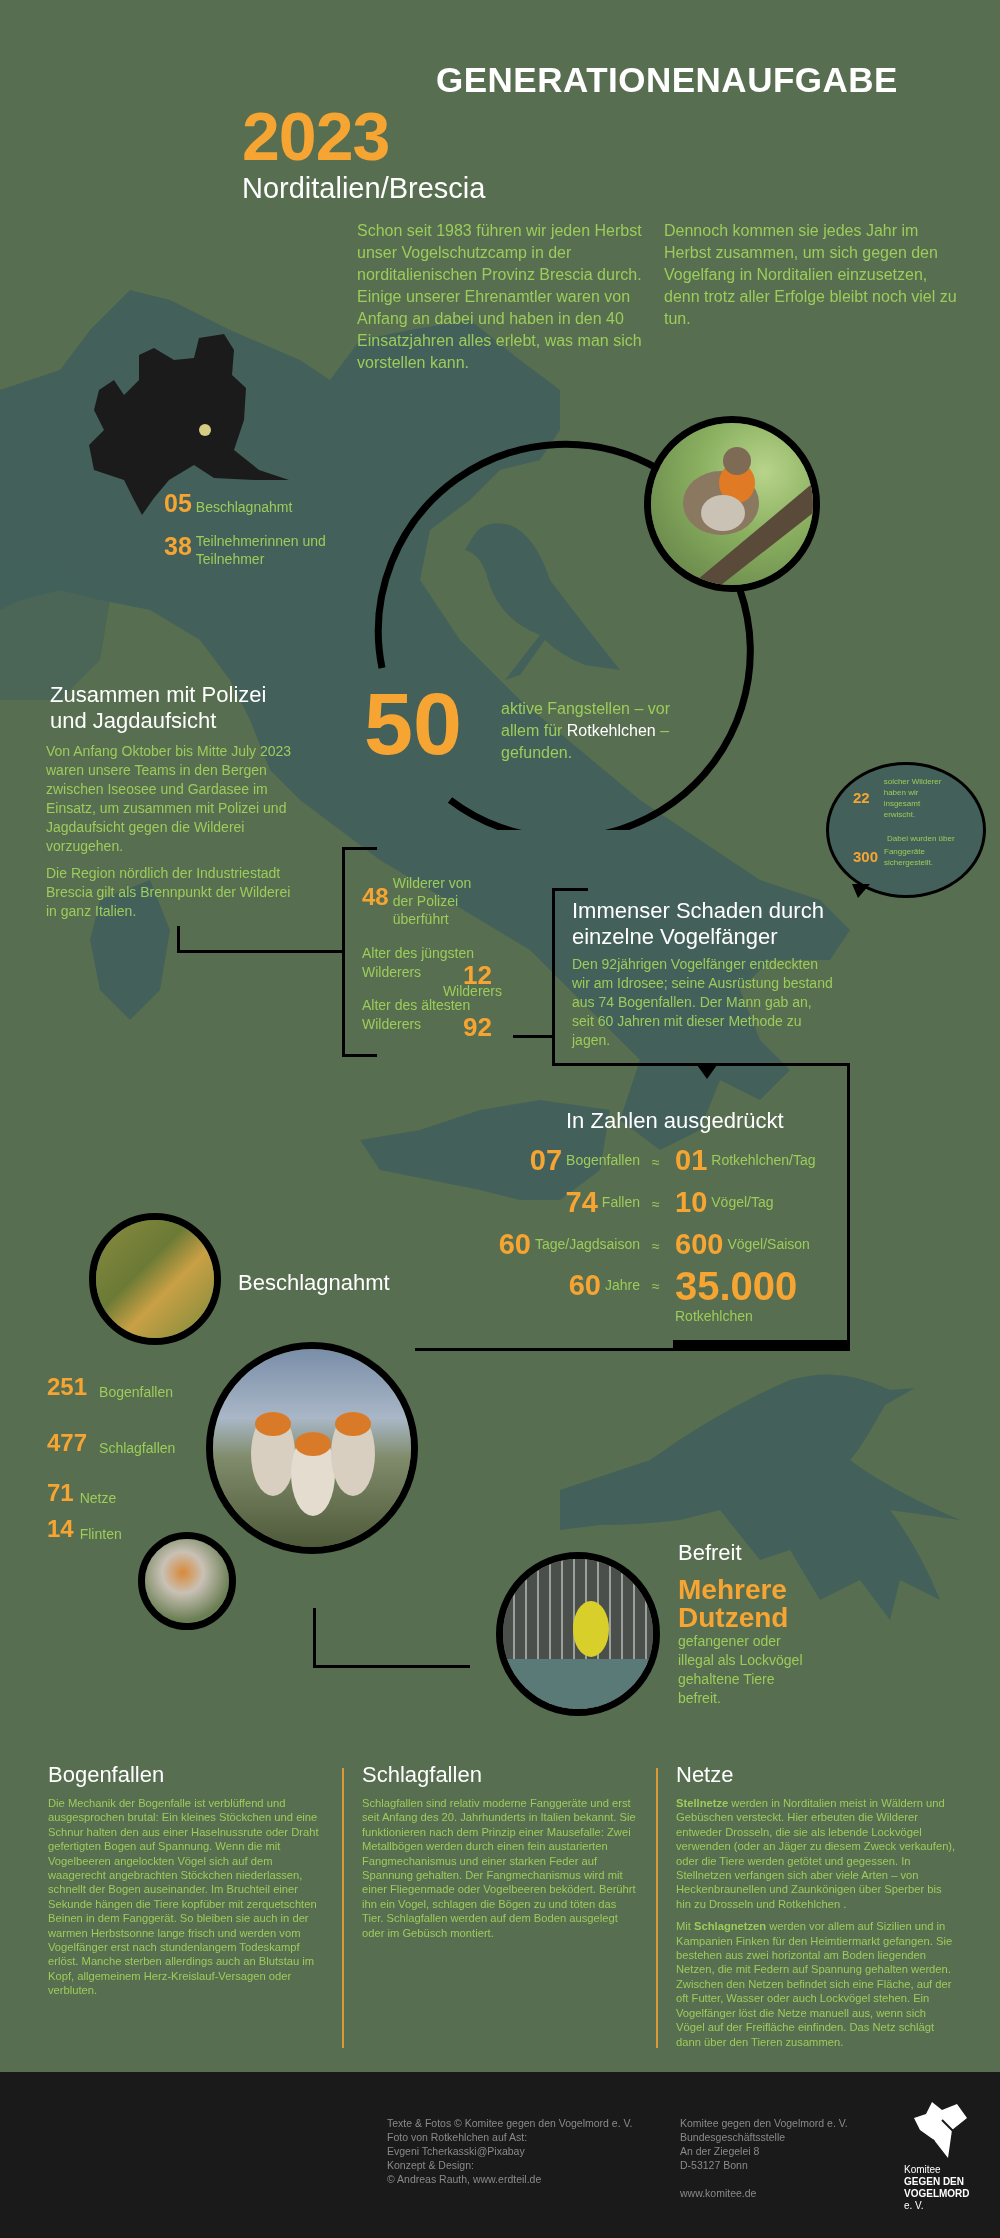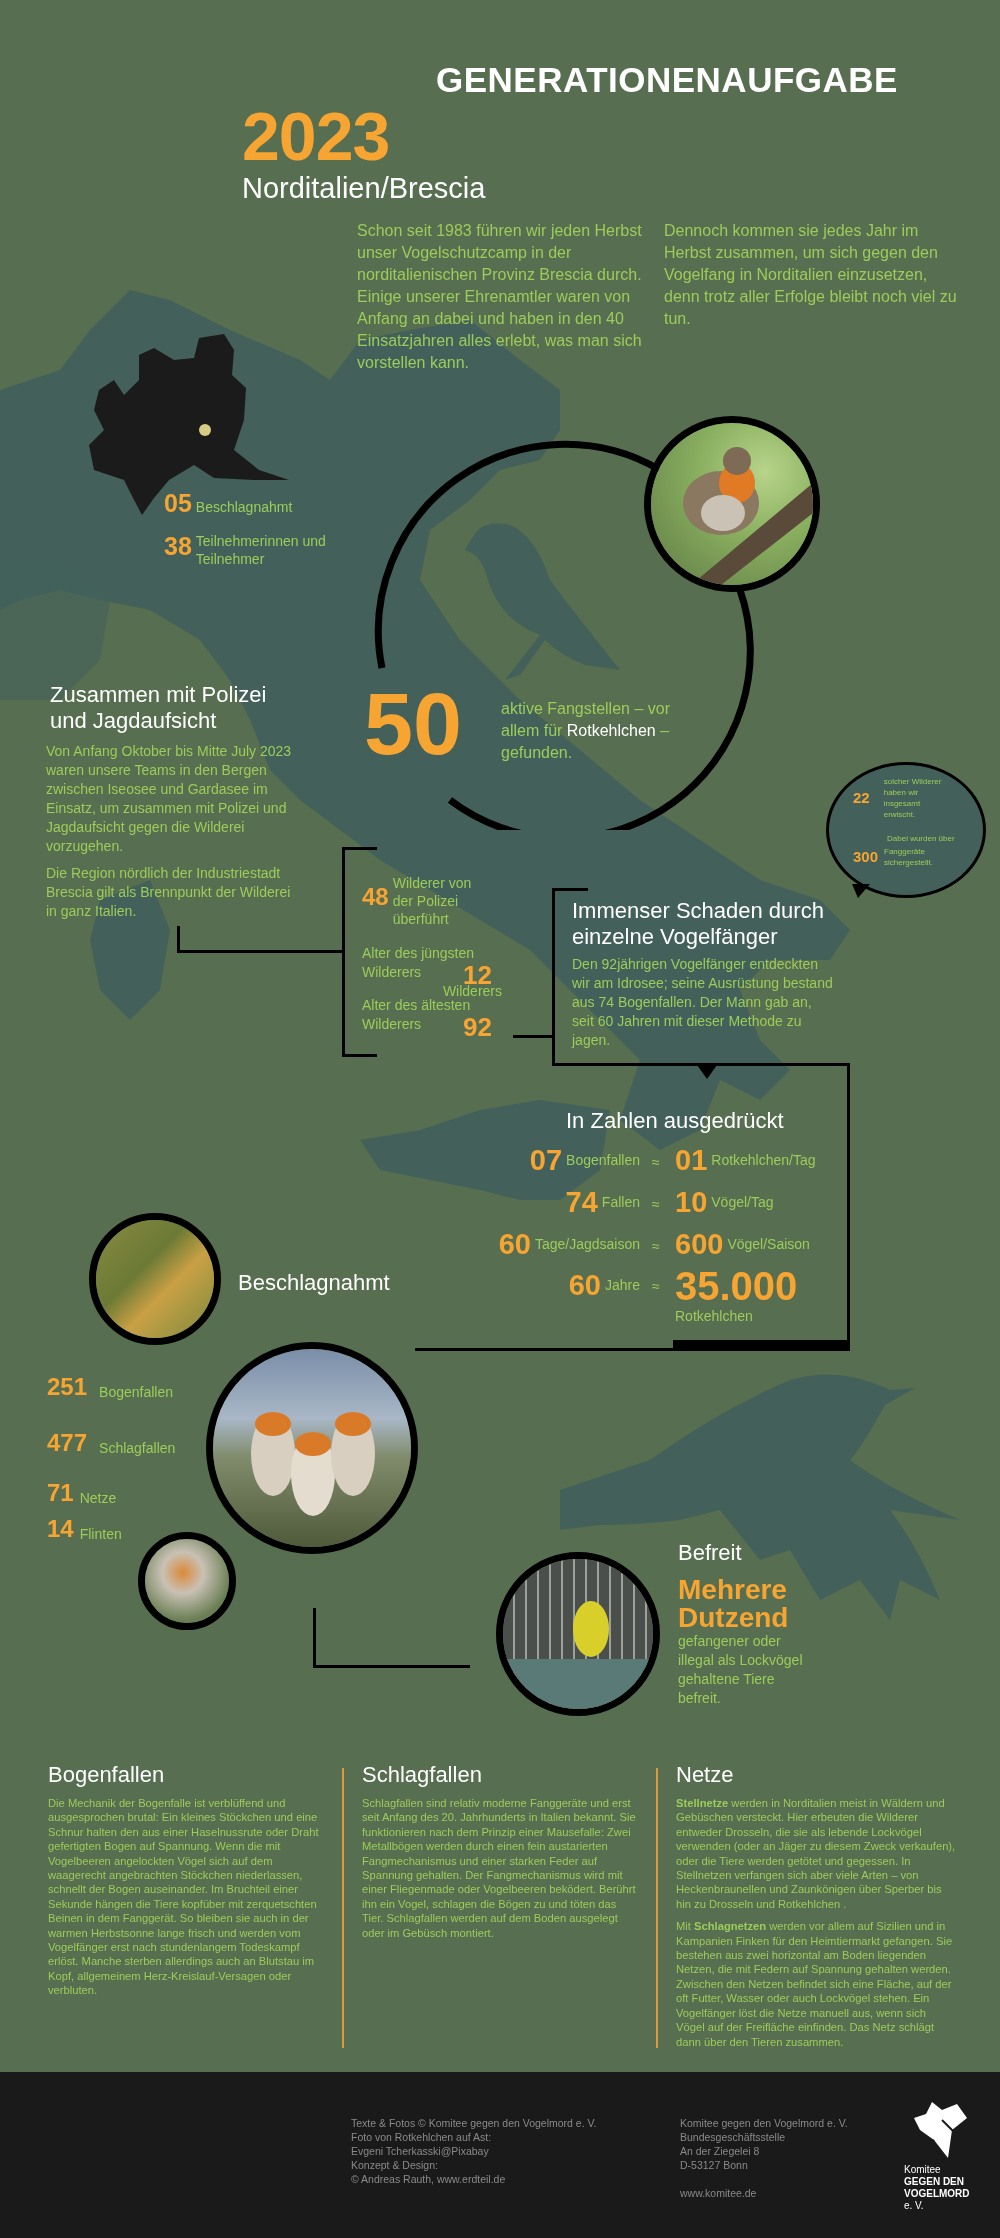--- a/index.html
+++ b/index.html
@@ -252,21 +252,21 @@
   <p class="col-p">Schlagfallen sind relativ moderne Fanggeräte und erst seit Anfang des 20. Jahrhunderts in Italien bekannt. Sie funktionieren nach dem Prinzip einer Mausefalle: Zwei Metallbögen werden durch einen fein austarierten Fangmechanismus und einer starken Feder auf Spannung gehalten. Der Fangmechanismus wird mit einer Fliegenmade oder Vogelbeeren beködert. Berührt ihn ein Vogel, schlagen die Bögen zu und töten das Tier. Schlagfallen werden auf dem Boden ausgelegt oder im Gebüsch montiert.</p>
 </div>
 <div class="divider-o" style="left:656px;top:1768px;height:280px;"></div>
 <div class="abs" style="left:676px;top:1762px;width:280px;">
   <div class="col-h">Netze</div>
   <p class="col-p"><b>Stellnetze</b><span> werden in Norditalien meist in Wäldern und Gebüschen versteckt. Hier erbeuten die Wilderer entweder Drosseln, die sie als lebende Lockvögel verwenden (oder an Jäger zu diesem Zweck verkaufen), oder die Tiere werden getötet und gegessen. In Stellnetzen verfangen sich aber viele Arten – von Heckenbraunellen und Zaunkönigen über Sperber bis hin zu Drosseln und Rotkehlchen .</span></p>
   <p class="col-p"><span>Mit </span><b>Schlagnetzen</b><span> werden vor allem auf Sizilien und in Kampanien Finken für den Heimtiermarkt gefangen. Sie bestehen aus zwei horizontal am Boden liegenden Netzen, die mit Federn auf Spannung gehalten werden. Zwischen den Netzen befindet sich eine Fläche, auf der oft Futter, Wasser oder auch Lockvögel stehen. Ein Vogelfänger löst die Netze manuell aus, wenn sich Vögel auf der Freifläche einfinden. Das Netz schlägt dann über den Tieren zusammen.</span></p>
 </div>
 
 <div class="footer">
-  <div class="footer-text" style="left:351px;top:44px;">
+  <div class="footer-text" style="left:387px;top:44px;">
     <div>Texte &amp; Fotos © Komitee gegen den Vogelmord e. V.</div>
     <div>Foto von Rotkehlchen auf Ast:</div>
     <div>Evgeni Tcherkasski@Pixabay</div>
     <div>Konzept &amp; Design:</div>
     <div>© Andreas Rauth, www.erdteil.de</div>
   </div>
   <div class="footer-text" style="left:680px;top:44px;">
     <div>Komitee gegen den Vogelmord e. V.</div>
     <div>Bundesgeschäftsstelle</div>
     <div>An der Ziegelei 8</div>

